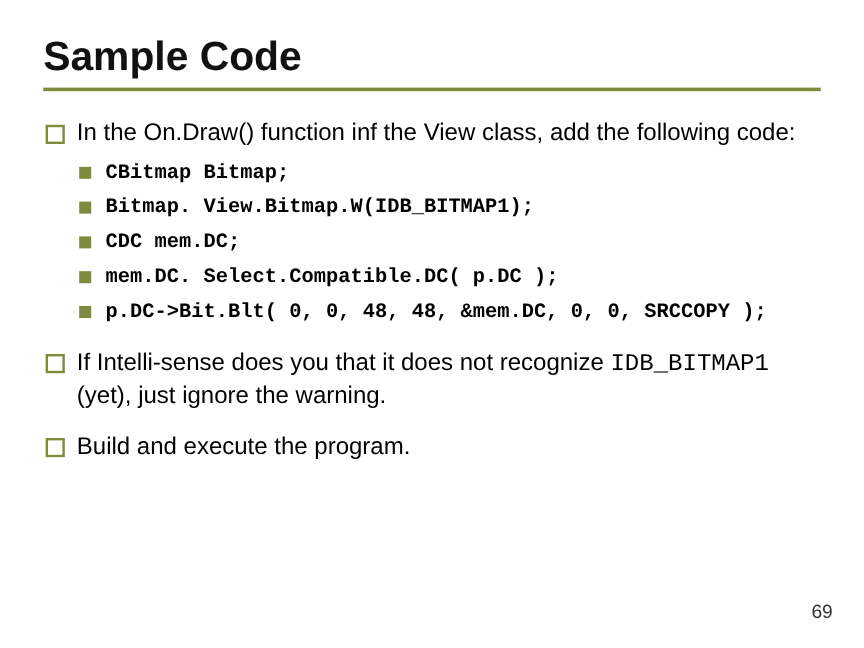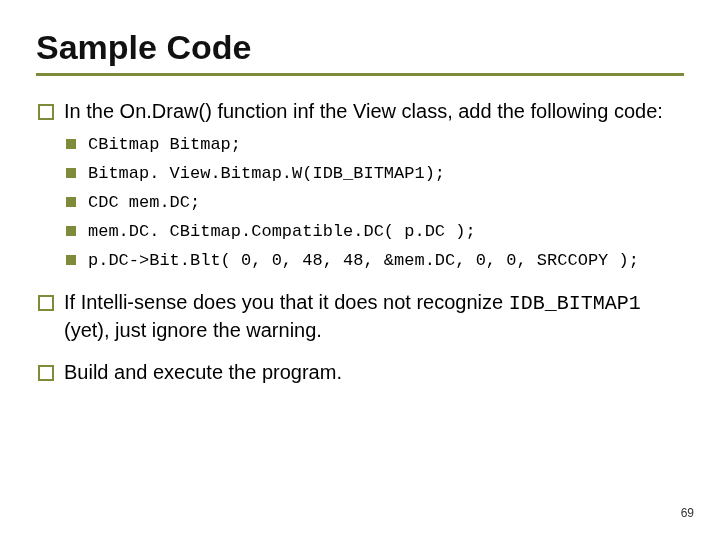--- a/index.html
+++ b/index.html
@@ -33,21 +33,21 @@
   .outer-item::before {
     content: '';
     position: absolute;
     left: 2px;
     top: 6px;
     width: 12px;
     height: 12px;
     border: 2px solid #7f8a3a;
     background: transparent;
   }
-  .inner-list { list-style: none; margin-top: 10px; }
+  .inner-list { list-style: none; margin-top: 10px; font-weight: bold; }
   .inner-item {
     position: relative;
     padding-left: 24px;
     margin-bottom: 6px;
     font-family: "Courier New", monospace;
     font-size: 17px;
     line-height: 1.35;
   }
   .inner-item::before {
     content: '';
@@ -56,41 +56,41 @@
     top: 5px;
     width: 10px;
     height: 10px;
     background: #7f8a3a;
   }
   .code-inline { font-family: "Courier New", monospace; }
   .pagenum {
     position: absolute;
     right: 26px;
     bottom: 20px;
-    font-size: 12px;
+    font-size: 16px;
     color: #333;
   }
 </style>
 </head>
 <body>
 
 <div class="slide">
 
   <h1 class="title">Sample Code</h1>
   <hr class="rule">
 
   <ul class="outer-list">
 
     <li class="outer-item">
       <span>In the On.Draw() function inf the View class, add the following code:</span>
       <ul class="inner-list">
         <li class="inner-item">CBitmap Bitmap;</li>
         <li class="inner-item">Bitmap. View.Bitmap.W(IDB_BITMAP1);</li>
         <li class="inner-item">CDC mem.DC;</li>
-        <li class="inner-item">mem.DC. CBitmap.Compatible.DC( p.DC );</li>
+        <li class="inner-item">mem.DC. Select.Compatible.DC( p.DC );</li>
         <li class="inner-item">p.DC-&gt;Bit.Blt( 0, 0, 48, 48, &amp;mem.DC, 0, 0, SRCCOPY );</li>
       </ul>
     </li>
 
     <li class="outer-item">
       <span>If Intelli-sense does you that it does not recognize </span><span class="code-inline">IDB_BITMAP1</span><span> (yet), just ignore the warning.</span>
     </li>
 
     <li class="outer-item">Build and execute the program.</li>
 

